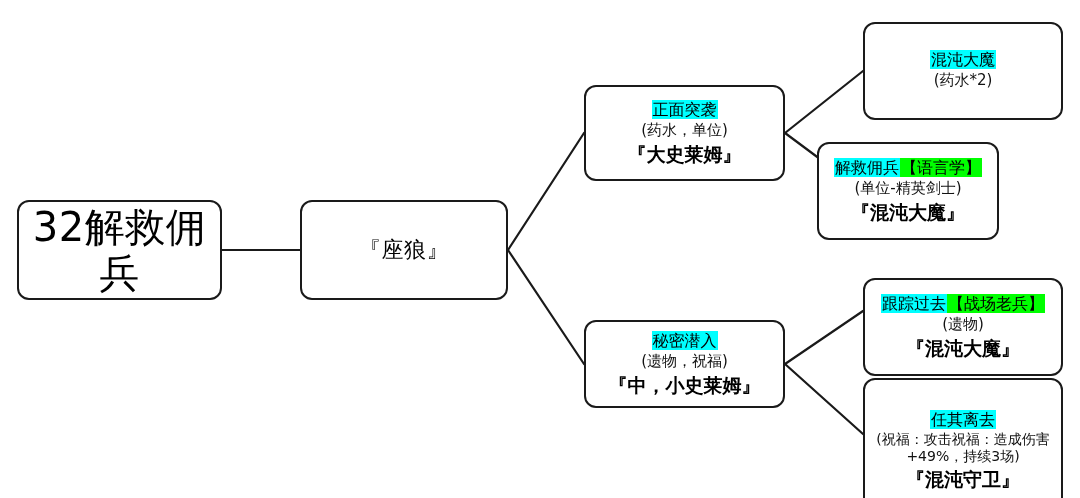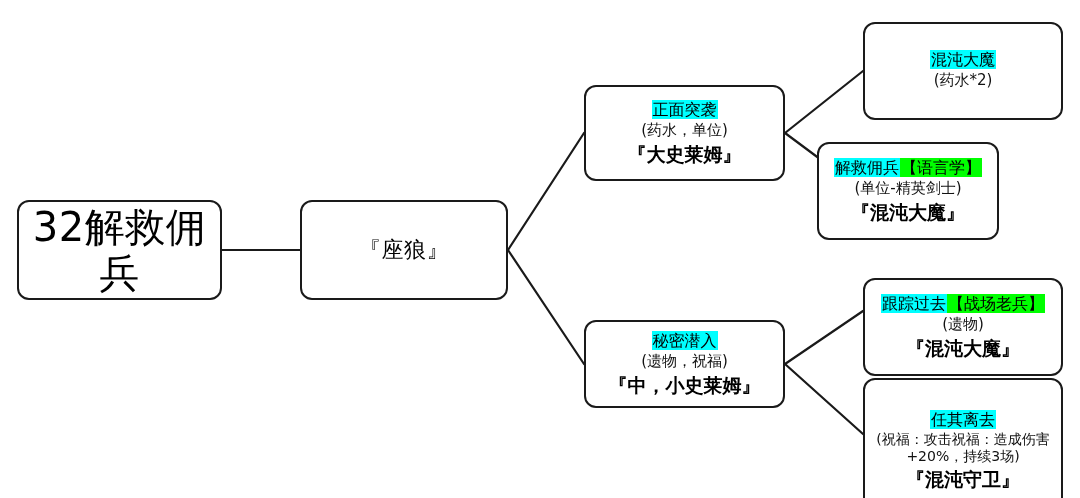--- a/index.html
+++ b/index.html
@@ -143,17 +143,17 @@
       <span class="hl-cyan">跟踪过去</span><span class="hl-green">【战场老兵】</span>
     </div>
     <div class="n-sub">(遗物)</div>
     <div class="n-boss">『混沌大魔』</div>
   </div>
 
   <div class="node" style="left:863px; top:378px; width:200px; height:145px;">
     <div class="n-head">
       <span class="hl-cyan">任其离去</span>
     </div>
-    <div class="n-sub n-sub-wrap">(祝福：攻击祝福：造成伤害+20%，持续3场)</div>
+    <div class="n-sub n-sub-wrap">(祝福：攻击祝福：造成伤害+49%，持续3场)</div>
     <div class="n-boss">『混沌守卫』</div>
   </div>
 
 </div>
 
 </body></html>

